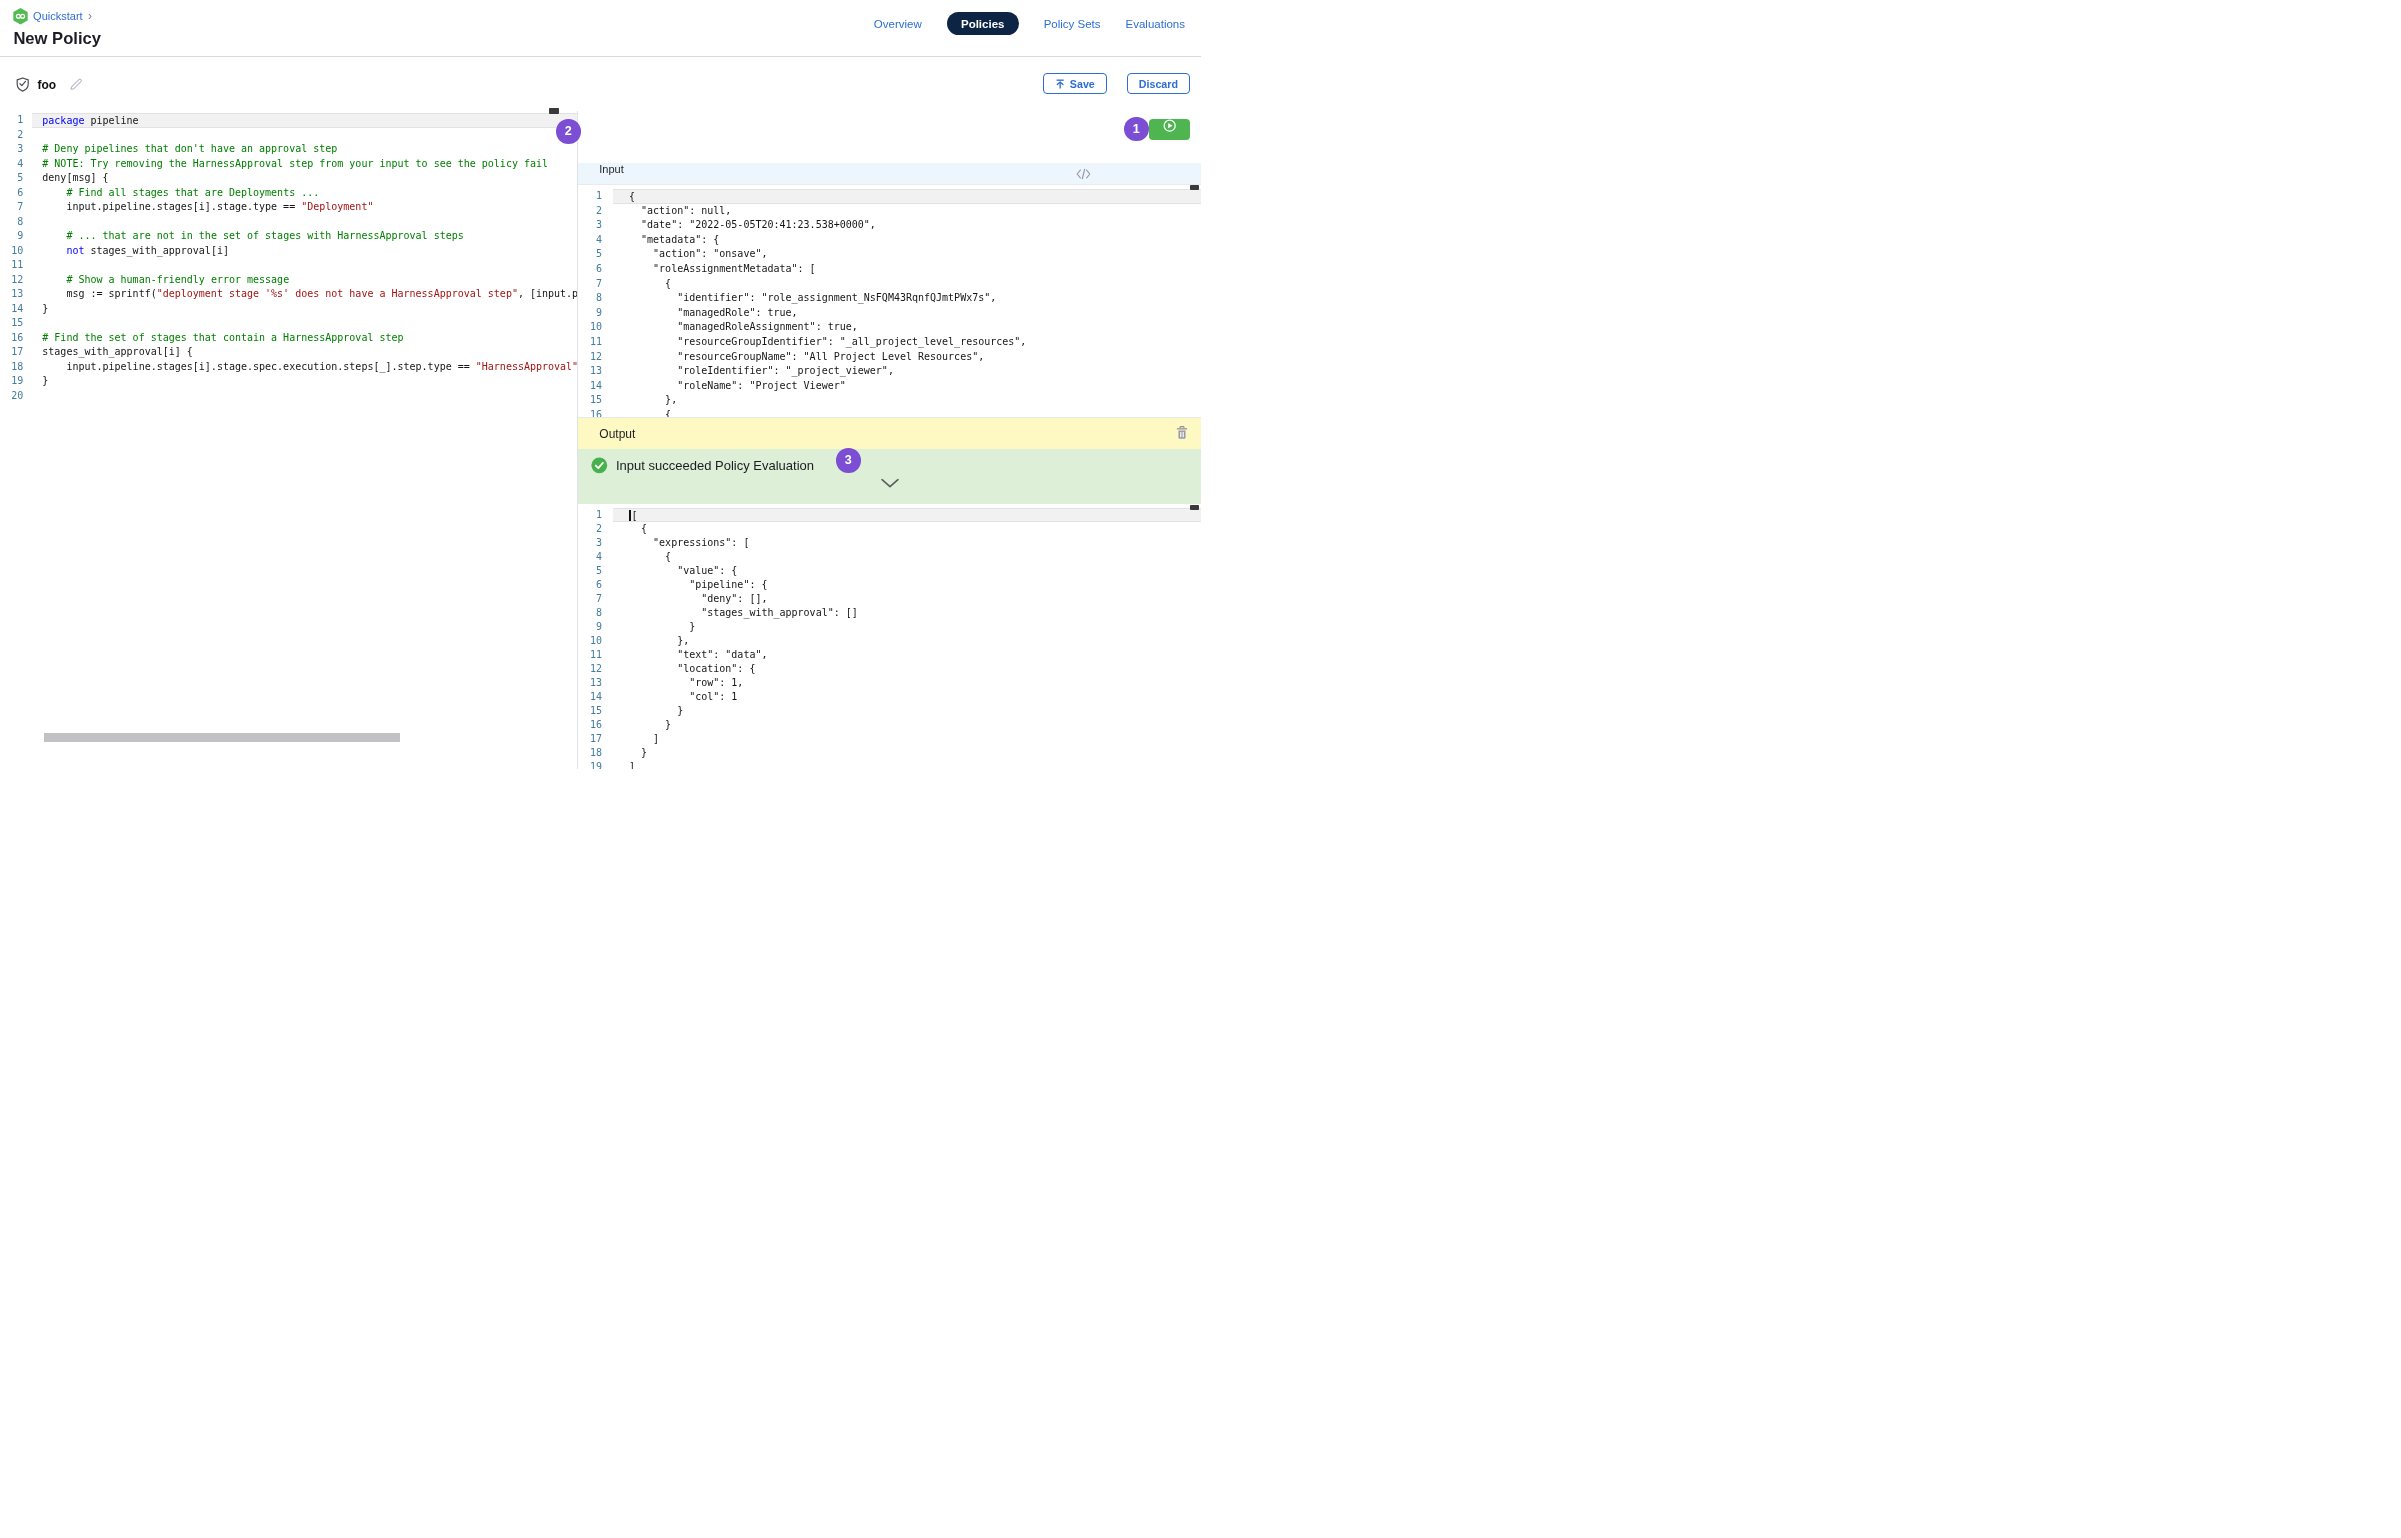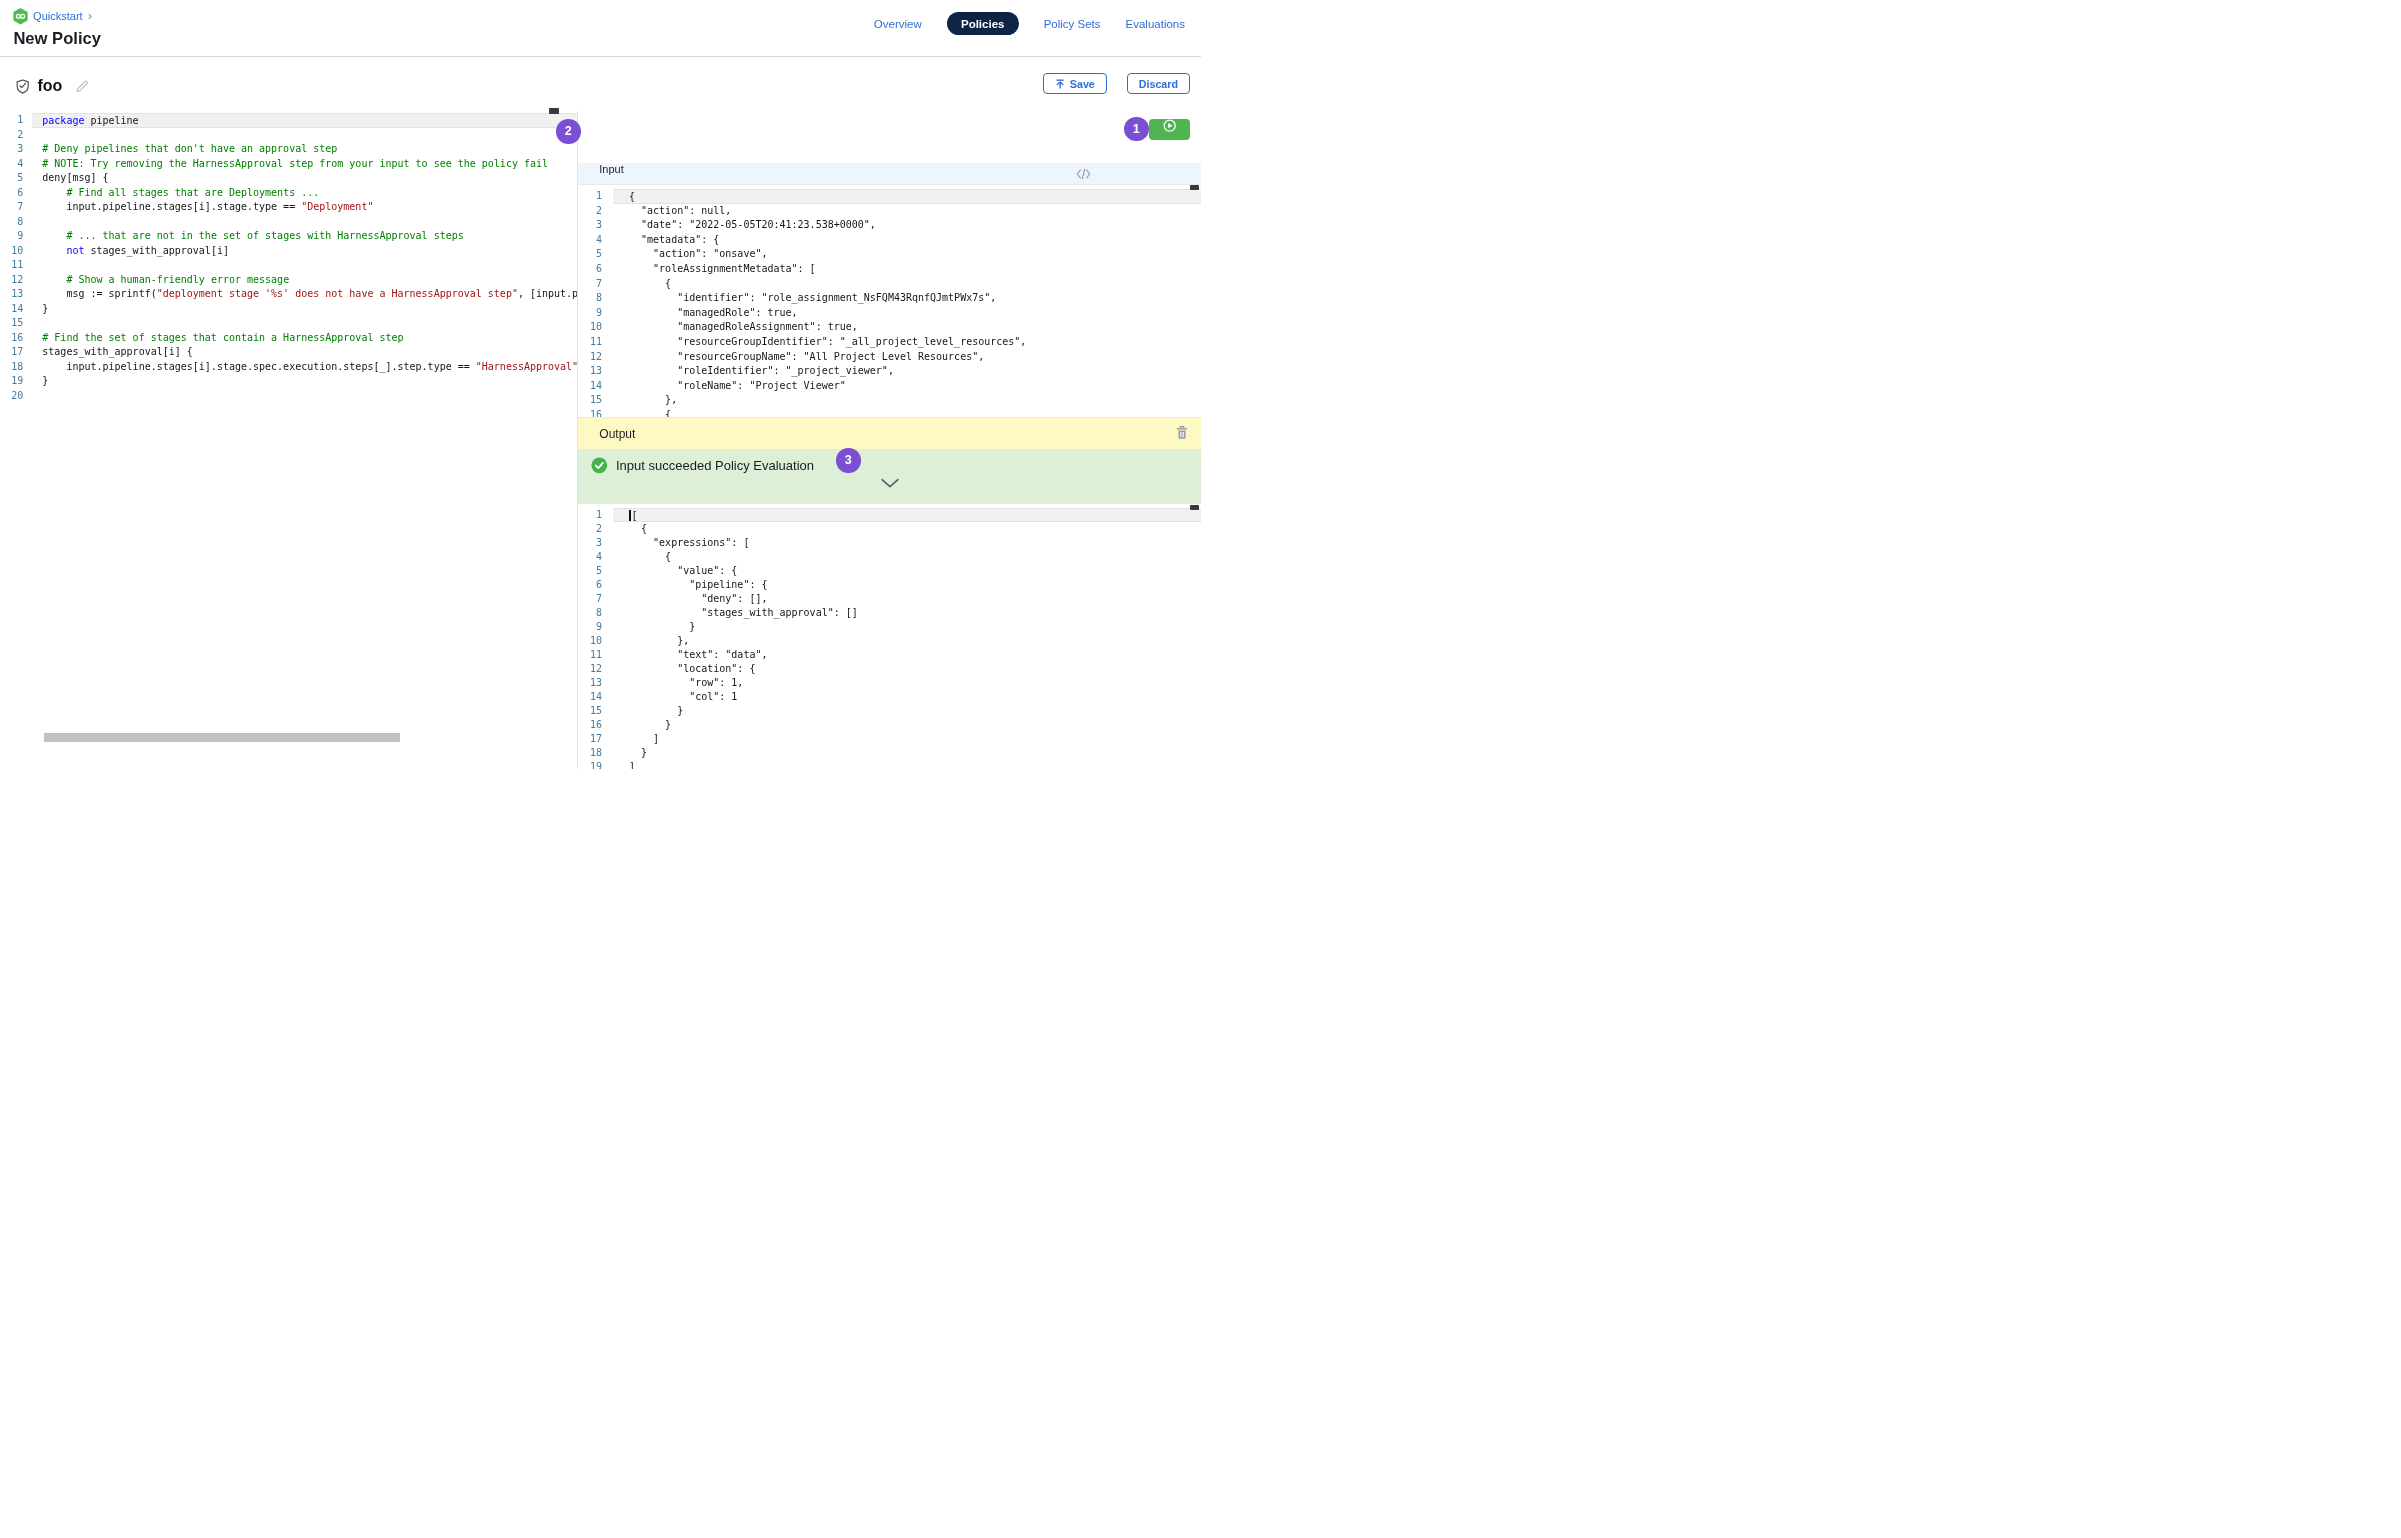--- a/index.html
+++ b/index.html
@@ -12,21 +12,21 @@
   .crumb-link{color:#2e6ed4;font-size:11px;text-decoration:none;cursor:pointer;}
   .crumb-sep{color:#7a8699;font-size:12px;line-height:11px;}
   .page-title{position:absolute;top:28.5px;left:13.4px;margin:0;font-size:16.6px;font-weight:700;color:#1d1d25;}
   .nav{position:absolute;top:11px;right:16px;height:25px;display:flex;align-items:center;gap:25px;}
   .nav a{color:#2e6ed4;font-size:11.5px;text-decoration:none;cursor:pointer;}
   .nav a.pill{background:#0e2444;color:#fff;font-weight:700;padding:5.5px 14.2px;border-radius:13.4px;}
 
   
   .toolbar{position:absolute;top:57px;left:0;right:0;height:54px;background:#fff;}
   .policy-name-row{position:absolute;left:16px;top:20px;display:flex;align-items:center;gap:8px;}
-  .policy-name{font-size:16px;font-weight:700;color:#111;}
+  .policy-name{font-size:12px;font-weight:700;color:#111;}
   .edit-btn{background:none;border:none;padding:0;margin-left:4.7px;cursor:pointer;display:flex;}
   .btns{position:absolute;right:11px;top:16px;display:flex;gap:20px;}
   .btn-outline{display:flex;align-items:center;gap:4.7px;height:21.3px;padding:0 11px;border:0.8px solid #2e6ed4;
     border-radius:4px;background:#fff;color:#2e6ed4;font-size:10.7px;font-weight:600;cursor:pointer;
     font-family:"Liberation Sans",sans-serif;}
 
   
   .workspace{position:absolute;top:111px;left:0;right:0;bottom:0;}
   .v-divider{position:absolute;left:577px;top:0;bottom:0;width:0.8px;background:#e2e3ea;}
 

